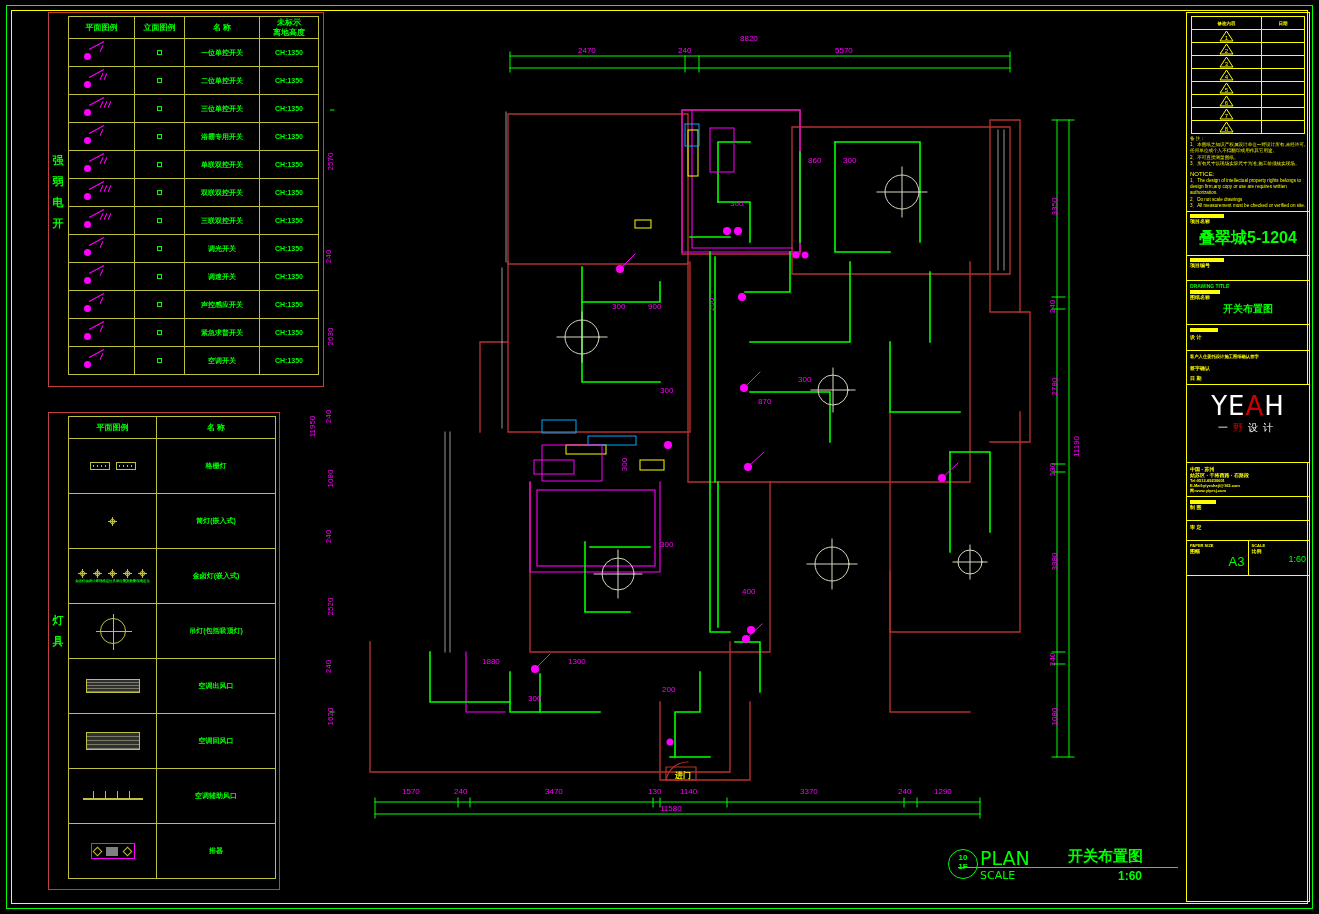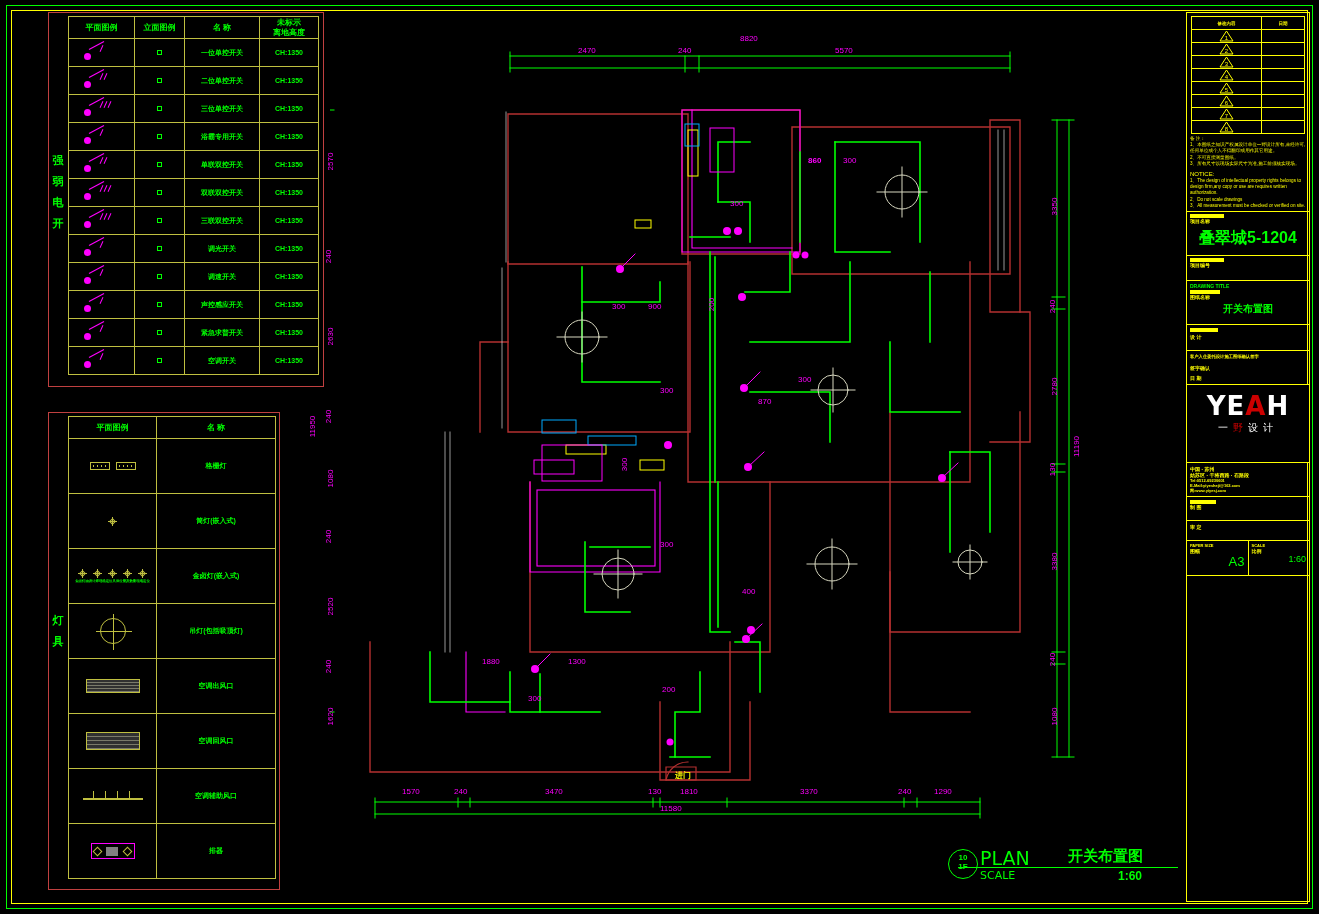--- a/index.html
+++ b/index.html
@@ -153,21 +153,21 @@
   .tri-o {
     width: 15px; height: 12px; margin: 0 auto; position: relative;
   }
   .tri-o svg { display: block; }
   .notice {
     color: #ffff00; font-size: 4.6px; line-height: 1.35; padding: 2px 3px;
   }
   .logo-wrap { background: #000; text-align: center; padding-top: 8px; }
   .logo-yeah {
     font-family: "DejaVu Sans", sans-serif;
-    font-size: 26px; font-weight: bold; color: #fff;
+    font-size: 26px; font-weight: normal; color: #fff;
     letter-spacing: 1px; line-height: 1; text-align: center;
   }
   .logo-yeah .a-red { color: #cc0000; }
   .logo-sub { color: #fff; font-size: 10px; letter-spacing: 5px; margin-top: 2px; }
   .logo-sub .r { color: #cc0000; }
 
   
   #plan-label { position: absolute; left: 948px; top: 845px; width: 240px; height: 46px; }
   .pl-circle {
     position: absolute; left: 0; top: 4px; width: 30px; height: 30px;
@@ -680,21 +680,21 @@
     <div class="dimtxt" style="left:248px;top:34px;">2470</div>
     <div class="dimtxt" style="left:348px;top:34px;">240</div>
     <div class="dimtxt" style="left:505px;top:34px;">5570</div>
     <div class="dimtxt" style="left:410px;top:22px;">8820</div>
 
     
     <div class="dimtxt" style="left:72px;top:775px;">1570</div>
     <div class="dimtxt" style="left:124px;top:775px;">240</div>
     <div class="dimtxt" style="left:215px;top:775px;">3470</div>
     <div class="dimtxt" style="left:318px;top:775px;">130</div>
-    <div class="dimtxt" style="left:350px;top:775px;">1810</div>
+    <div class="dimtxt" style="left:350px;top:775px;">1140</div>
     <div class="dimtxt" style="left:470px;top:775px;">3370</div>
     <div class="dimtxt" style="left:568px;top:775px;">240</div>
     <div class="dimtxt" style="left:604px;top:775px;">1290</div>
     <div class="dimtxt" style="left:330px;top:792px;">11580</div>
     <div class="txt" style="left:345px;top:760px;color:#ffff00;font-size:8px;font-weight:bold;">进门</div>
 
     
     <div class="dimtxt" style="left:716px;top:190px;transform:rotate(-90deg);">3350</div>
     <div class="dimtxt" style="left:716px;top:290px;transform:rotate(-90deg);">240</div>
     <div class="dimtxt" style="left:716px;top:370px;transform:rotate(-90deg);">2780</div>
@@ -713,21 +713,21 @@
     <div class="dimtxt" style="left:-8px;top:520px;transform:rotate(-90deg);">240</div>
     <div class="dimtxt" style="left:-8px;top:590px;transform:rotate(-90deg);">2520</div>
     <div class="dimtxt" style="left:-8px;top:650px;transform:rotate(-90deg);">240</div>
     <div class="dimtxt" style="left:-8px;top:700px;transform:rotate(-90deg);">1620</div>
     <div class="dimtxt" style="left:-28px;top:410px;transform:rotate(-90deg);">11950</div>
 
     
     <div class="dimtxt" style="left:282px;top:290px;">300</div>
     <div class="dimtxt" style="left:318px;top:290px;">900</div>
     <div class="dimtxt" style="left:330px;top:374px;">300</div>
-    <div class="dimtxt" style="left:478px;top:144px;font-weight:bold;">860</div>
+    <div class="dimtxt" style="left:478px;top:144px;">860</div>
     <div class="dimtxt" style="left:513px;top:144px;">300</div>
     <div class="dimtxt" style="left:428px;top:363px;margin-top:22px;">870</div>
     <div class="dimtxt" style="left:468px;top:363px;">300</div>
     <div class="dimtxt" style="left:152px;top:645px;">1880</div>
     <div class="dimtxt" style="left:238px;top:645px;">1300</div>
     <div class="dimtxt" style="left:198px;top:682px;">300</div>
     <div class="dimtxt" style="left:332px;top:673px;">200</div>
     <div class="dimtxt" style="left:412px;top:575px;">400</div>
     <div class="dimtxt" style="left:375px;top:288px;transform:rotate(-90deg);">200</div>
     <div class="dimtxt" style="left:288px;top:448px;transform:rotate(-90deg);">300</div>

